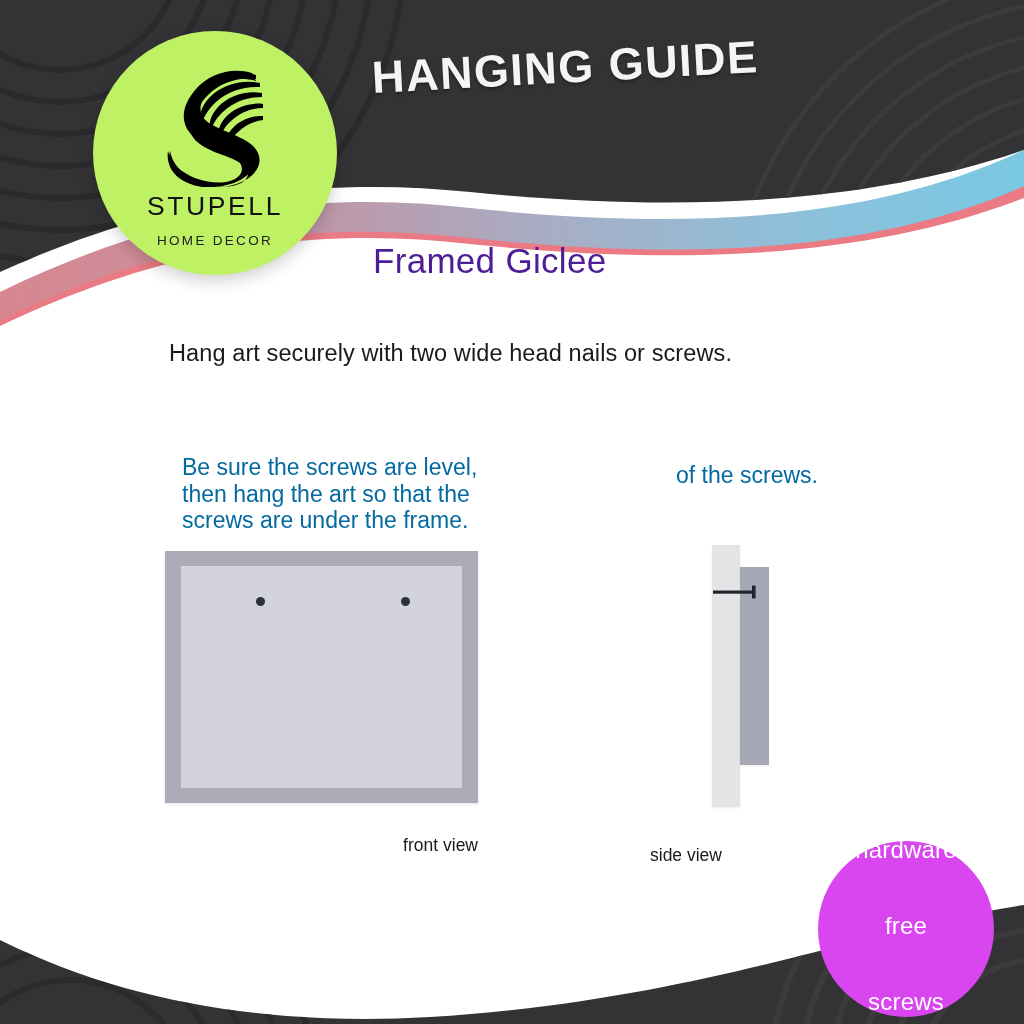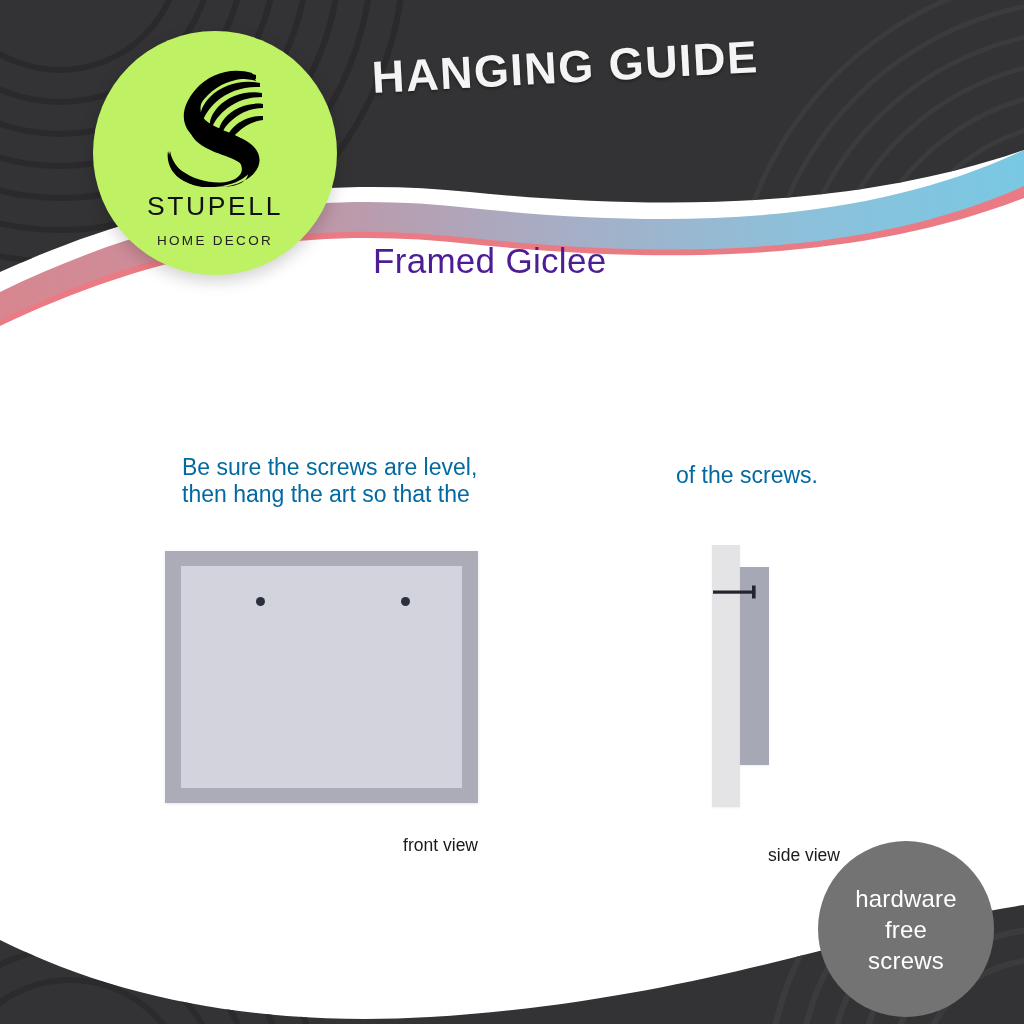--- a/index.html
+++ b/index.html
@@ -168,38 +168,39 @@
   }
   #side-nail {
     position: absolute;
     left: 8px; top: 44px;
     width: 48px; height: 16px;
   }
   #side-view-label {
     position: absolute;
     left: 650px; top: 845px;
     width: 190px;
-    text-align: right;
+    text-align: left;
     font-size: 17.5px;
     color: #1a1a1a;
     z-index: 12;
   }
 
   
   #hardware-badge {
     position: absolute;
     left: 818px; top: 841px;
     width: 176px; height: 176px;
     border-radius: 50%;
-    background: #737373;
+    background: #d946ef;
     z-index: 25;
     display: flex;
     flex-direction: column;
     align-items: center;
-    justify-content: center;
+    justify-content: flex-end;
+    gap: 45px;
   }
   #hardware-badge div {
     color: #ffffff;
     font-size: 24px;
     line-height: 31px;
     letter-spacing: 0.2px;
     text-align: center;
     font-weight: 400;
   }
 </style>
@@ -310,24 +311,26 @@
             C78,74 56,70 48,60 C42,52 44,42 52,34 Z"></path>
     </svg>
     <div id="logo-wordmark">STUPELL</div>
     <div id="logo-subwordmark">HOME DECOR</div>
   </div>
 
   <div id="header-title">HANGING GUIDE</div>
 
   <div id="product-type">Framed Giclee</div>
 
+  <div id="main-instruction">Hang art securely with two wide head nails or screws.</div>
 
   <div class="caption" id="caption-front">
     <div>Be sure the screws are level,</div>
     <div>then hang the art so that the</div>
+    <div>screws are under the frame.</div>
   </div>
 
   <div class="caption" id="caption-side">
     <div>of the screws.</div>
   </div>
 
   <div id="front-view-figure">
     <div id="front-view-mat">
       <div class="screw-dot" id="screw-dot-left"></div>
       <div class="screw-dot" id="screw-dot-right"></div>

